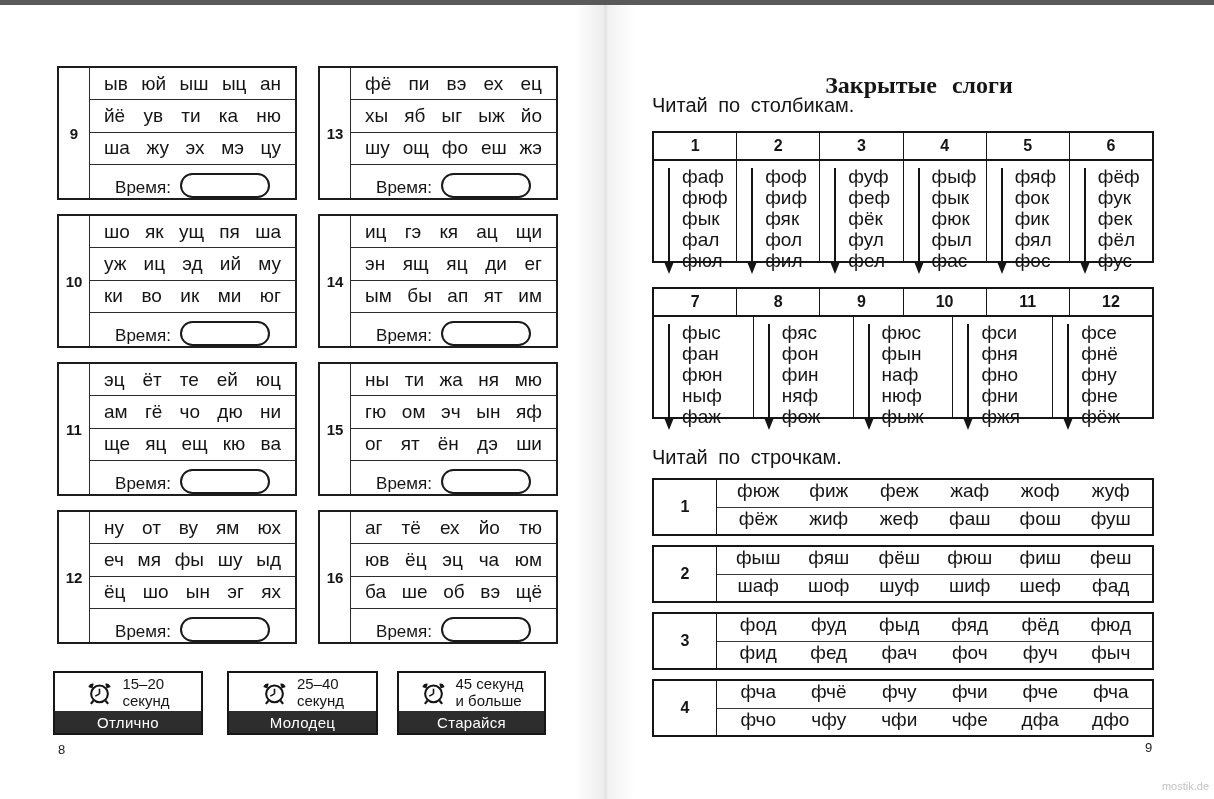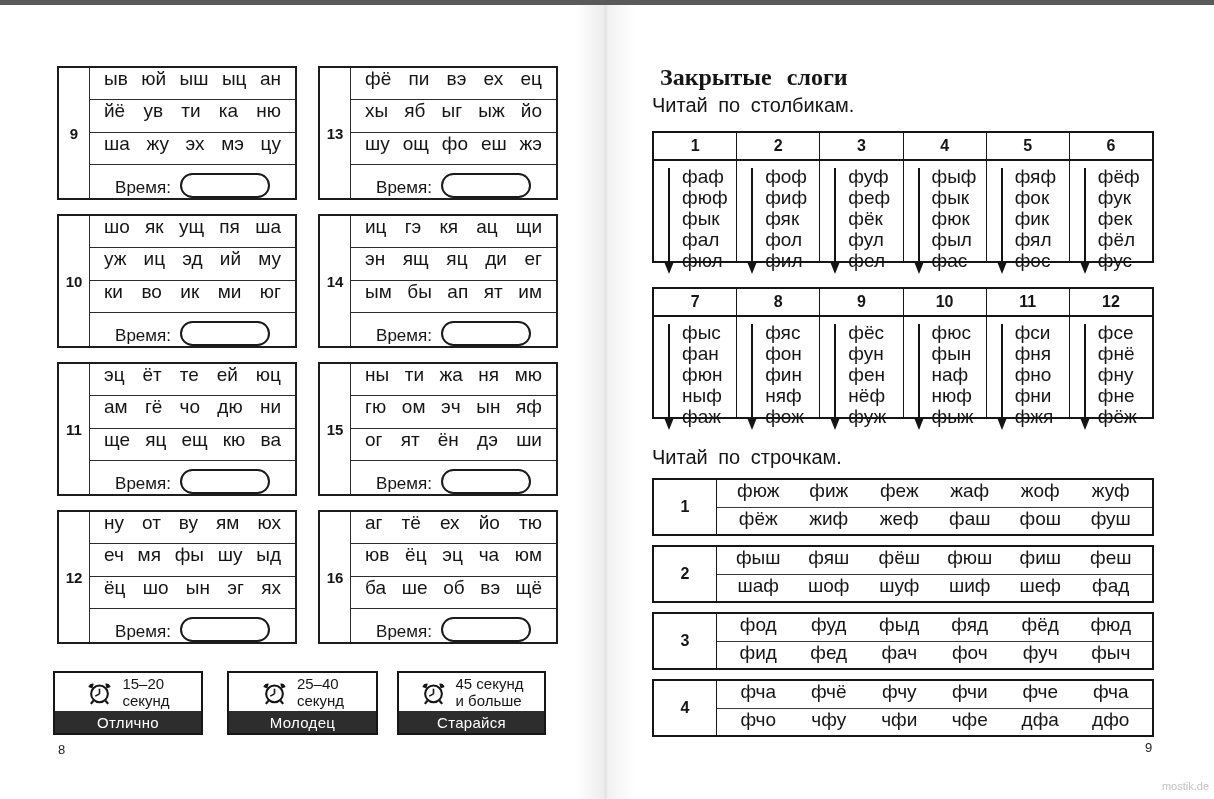--- a/index.html
+++ b/index.html
@@ -11,36 +11,36 @@
   .page{position:absolute;top:0;height:799px;}
   #left-page{left:0;width:605px;}
   #right-page{left:605px;width:609px;}
 
   
   .block{position:absolute;width:240px;height:134px;border:2px solid #1d1d1d;background:#fff;
          box-sizing:border-box;display:flex;}
   .numcell{width:30px;border-right:1.5px solid #2c2c2c;display:flex;align-items:center;
            justify-content:center;font-weight:bold;font-size:15px;}
   .bcontent{flex:1;display:flex;flex-direction:column;min-width:0;}
-  .srow{flex:1;display:flex;align-items:flex-start;justify-content:space-between;
+  .srow{flex:1;display:flex;align-items:center;justify-content:space-between;
         padding:0 14px;border-bottom:1.5px solid #2c2c2c;font-size:19px;}
   .trow{flex:1.05;display:flex;align-items:flex-end;justify-content:center;gap:9px;font-size:17px;}
   .oval{width:90px;height:25px;border:2px solid #1a1a1a;border-radius:14px;box-sizing:border-box;background:#fff;}
 
   
   .badge{position:absolute;top:671px;height:64px;border:2px solid #161616;background:#fff;
          box-sizing:border-box;padding:0;display:flex;flex-direction:column;}
   .btop{flex:1;display:flex;align-items:center;justify-content:center;gap:9px;}
   .btime{font-size:15px;line-height:17px;}
   .bbar{height:22px;background:#2d2d2d;color:#fff;display:flex;align-items:center;
         justify-content:center;font-size:15px;letter-spacing:0.3px;}
   .bicon{display:flex;align-items:center;}
 
   
-  .rtitle{position:absolute;left:47px;top:56px;width:502px;margin:8px;text-align:left;
+  .rtitle{position:absolute;left:47px;top:56px;width:502px;margin:16px;text-align:center;
           font-family:"Liberation Serif", serif;font-weight:bold;font-size:24px;word-spacing:9px;}
   .rsub{position:absolute;left:47px;width:502px;font-size:20px;word-spacing:5px;}
   #sub-cols{top:94px;}
   #sub-rows{top:446px;}
 
   .ctable{position:absolute;left:47px;width:502px;border:2px solid #161616;background:#fff;box-sizing:border-box;}
   .chead{display:flex;height:26px;border-bottom:2px solid #161616;}
   .hc{flex:1;border-right:1.5px solid #161616;display:flex;align-items:center;justify-content:center;
       font-weight:bold;font-size:16px;}
   .hc:last-child{border-right:none;}
@@ -506,33 +506,20 @@
               <div class="csyl">няф</div>
               <div class="csyl">фож</div>
             </div>
           </div>
           <div class="cc">
             <span class="arrow"><svg width="12" height="108" viewBox="0 0 12 108" aria-hidden="true">
                 <line x1="6" y1="2" x2="6" y2="98" stroke="#141414" stroke-width="2"></line>
                 <polygon points="1.2,96 10.8,96 6,108" fill="#141414"></polygon>
               </svg></span>
             <div class="sylcol">
-              <div class="csyl">фёс</div>
-              <div class="csyl">фун</div>
-              <div class="csyl">фен</div>
-              <div class="csyl">нёф</div>
-              <div class="csyl">фуж</div>
-            </div>
-          </div>
-          <div class="cc">
-            <span class="arrow"><svg width="12" height="108" viewBox="0 0 12 108" aria-hidden="true">
-                <line x1="6" y1="2" x2="6" y2="98" stroke="#141414" stroke-width="2"></line>
-                <polygon points="1.2,96 10.8,96 6,108" fill="#141414"></polygon>
-              </svg></span>
-            <div class="sylcol">
               <div class="csyl">фюс</div>
               <div class="csyl">фын</div>
               <div class="csyl">наф</div>
               <div class="csyl">нюф</div>
               <div class="csyl">фыж</div>
             </div>
           </div>
           <div class="cc">
             <span class="arrow"><svg width="12" height="108" viewBox="0 0 12 108" aria-hidden="true">
                 <line x1="6" y1="2" x2="6" y2="98" stroke="#141414" stroke-width="2"></line>

